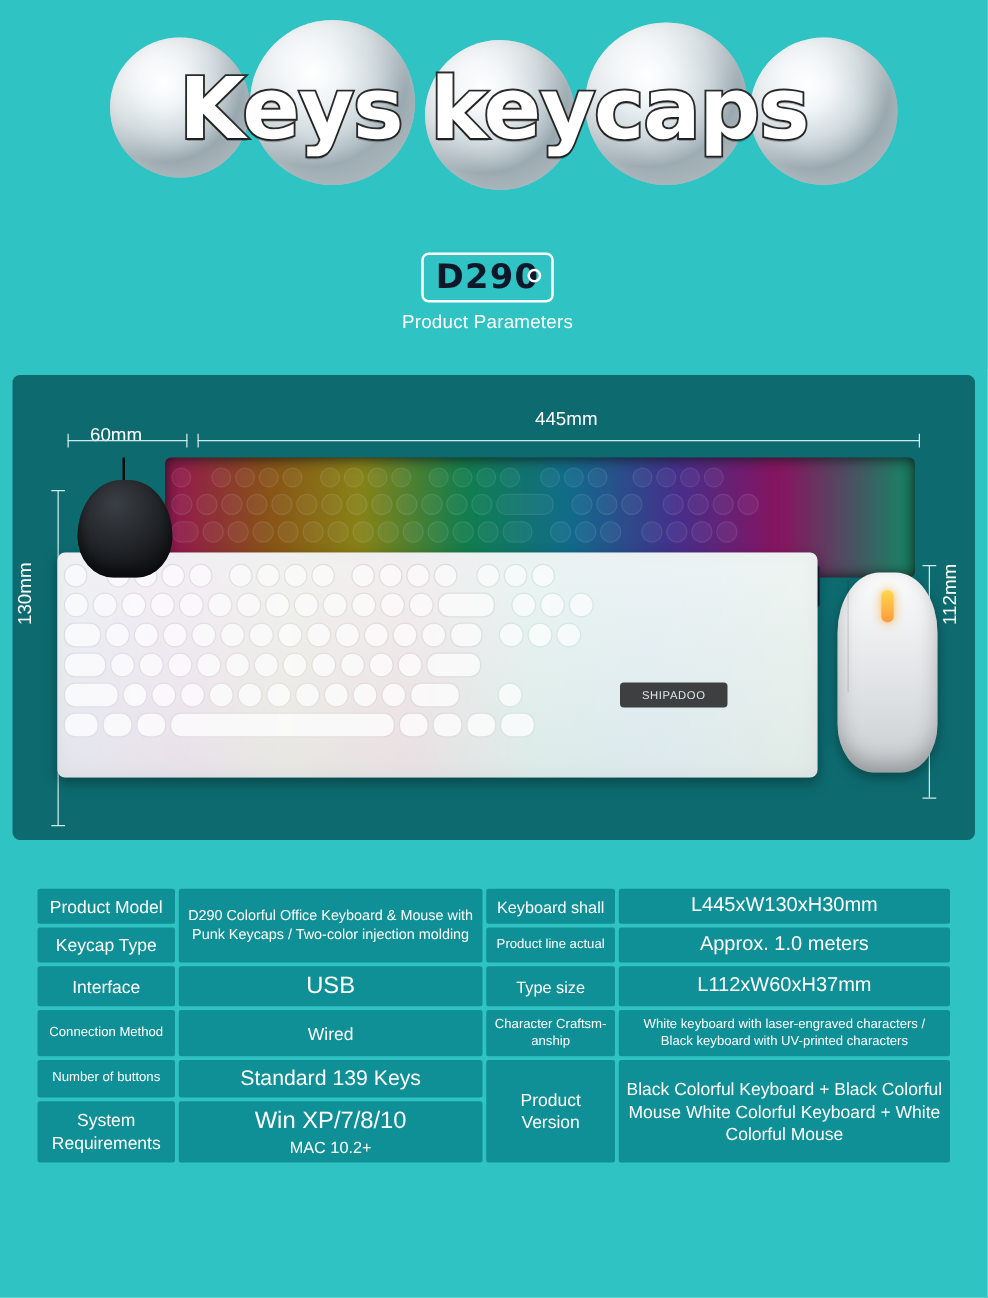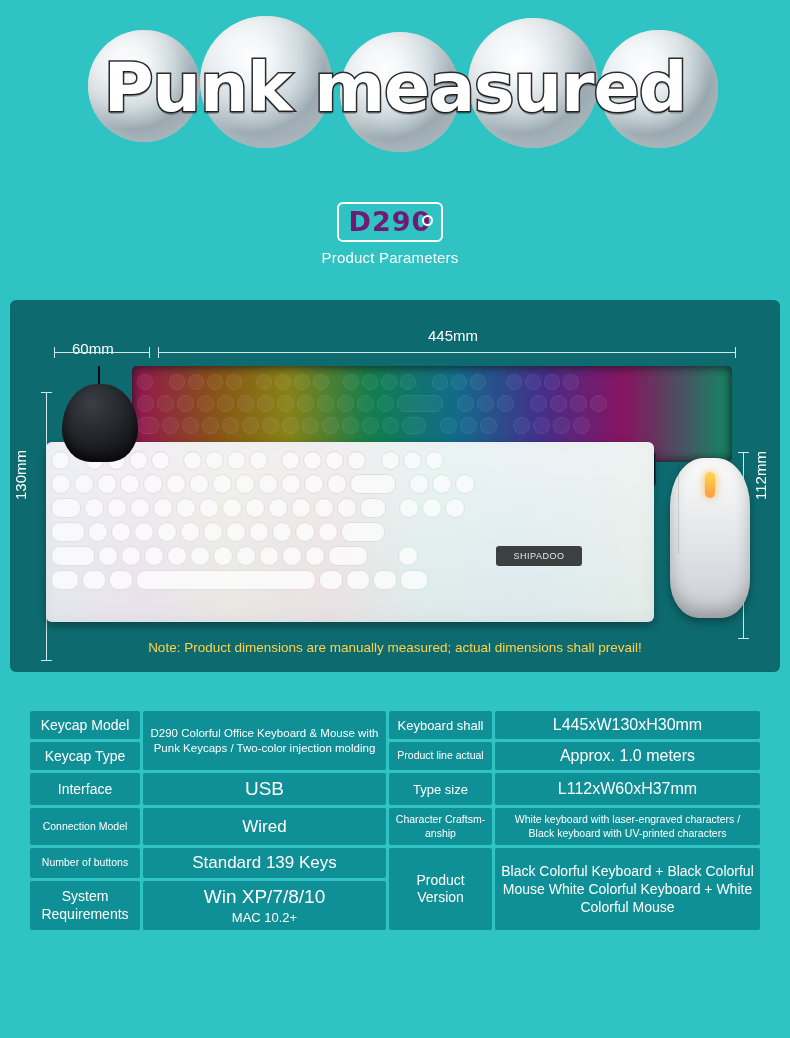--- a/index.html
+++ b/index.html
@@ -62,21 +62,21 @@
   .model-left {
     display: flex;
     flex-direction: column;
     align-items: center;
     margin-right: 10px;
     padding-top: 6px;
   }
   .model-badge {
     border: 2px solid #ffffff;
     border-radius: 6px;
-    color: #701a75;
+    color: #0f172a;
     font-size: 27px;
     font-weight: bold;
     letter-spacing: 1px;
     padding: 2px 10px 3px 10px;
     font-family: "DejaVu Sans", sans-serif;
     position: relative;
   }
   .model-badge .gear {
     position: absolute;
     right: 8px; top: 11px;
@@ -276,21 +276,21 @@
 <body>
 
 <div class="hero">
   <div class="bubbles">
     <div class="bubble b1"></div>
     <div class="bubble b2"></div>
     <div class="bubble b3"></div>
     <div class="bubble b4"></div>
     <div class="bubble b5"></div>
   </div>
-  <div class="hero-title">Punk measured</div>
+  <div class="hero-title">Keys keycaps</div>
 
   <div class="model-row">
     <div class="model-left">
       <div class="model-badge">
         <span>D290</span>
         <span class="gear"></span>
       </div>
       <div class="model-sub">Product Parameters</div>
     </div>
     <div class="model-right">
@@ -511,45 +511,44 @@
     </div>
     <div class="glow2"></div>
   </div>
 
   <div class="brandplate">SHIPADOO</div>
 
   <div class="mouse-cord"></div>
   <div class="photo mouse-black"></div>
   <div class="photo mouse-white"></div>
 
-  <div class="note">Note: Product dimensions are manually measured; actual dimensions shall prevail!</div>
 </div>
 
 <table class="spec">
   <tbody>
       <tr>
-    <td class="c-label">Keycap Model</td>
+    <td class="c-label">Product Model</td>
     <td class="small" rowspan="2">D290 Colorful Office Keyboard &amp; Mouse with Punk Keycaps / Two-color injection molding</td>
     <td class="c-label2 med">Keyboard shall</td>
     <td class="c-value2">L445xW130xH30mm</td>
   </tr>
   <tr>
     <td class="c-label">Keycap Type</td>
     <td class="c-label2 xsmall">Product line actual</td>
     <td class="c-value2">Approx. 1.0 meters</td>
   </tr>
   <tr>
     <td class="c-label">Interface</td>
     <td class="c-value" style="font-size:19px">USB</td>
     <td class="c-label2 med">Type size</td>
     <td class="c-value2">L112xW60xH37mm</td>
   </tr>
   <tr>
-    <td class="c-label xsmall">Connection Model</td>
-    <td class="c-value" style="font-size:17px">Wired</td>
+    <td class="c-label xsmall">Connection Method</td>
+    <td class="c-value" style="font-size:14px">Wired</td>
     <td class="c-label2 xsmall">Character Craftsm-anship</td>
     <td class="c-value2 xsmall">White keyboard with laser-engraved characters / Black keyboard with UV-printed characters</td>
   </tr>
   <tr>
     <td class="c-label xsmall">Number of buttons</td>
     <td class="c-value" style="font-size:17px">Standard 139 Keys</td>
     <td class="c-label2 two-line" rowspan="2">Product Version</td>
     <td class="value-left" rowspan="2">Black Colorful Keyboard + Black Colorful Mouse White Colorful Keyboard + White Colorful Mouse</td>
   </tr>
   <tr>

